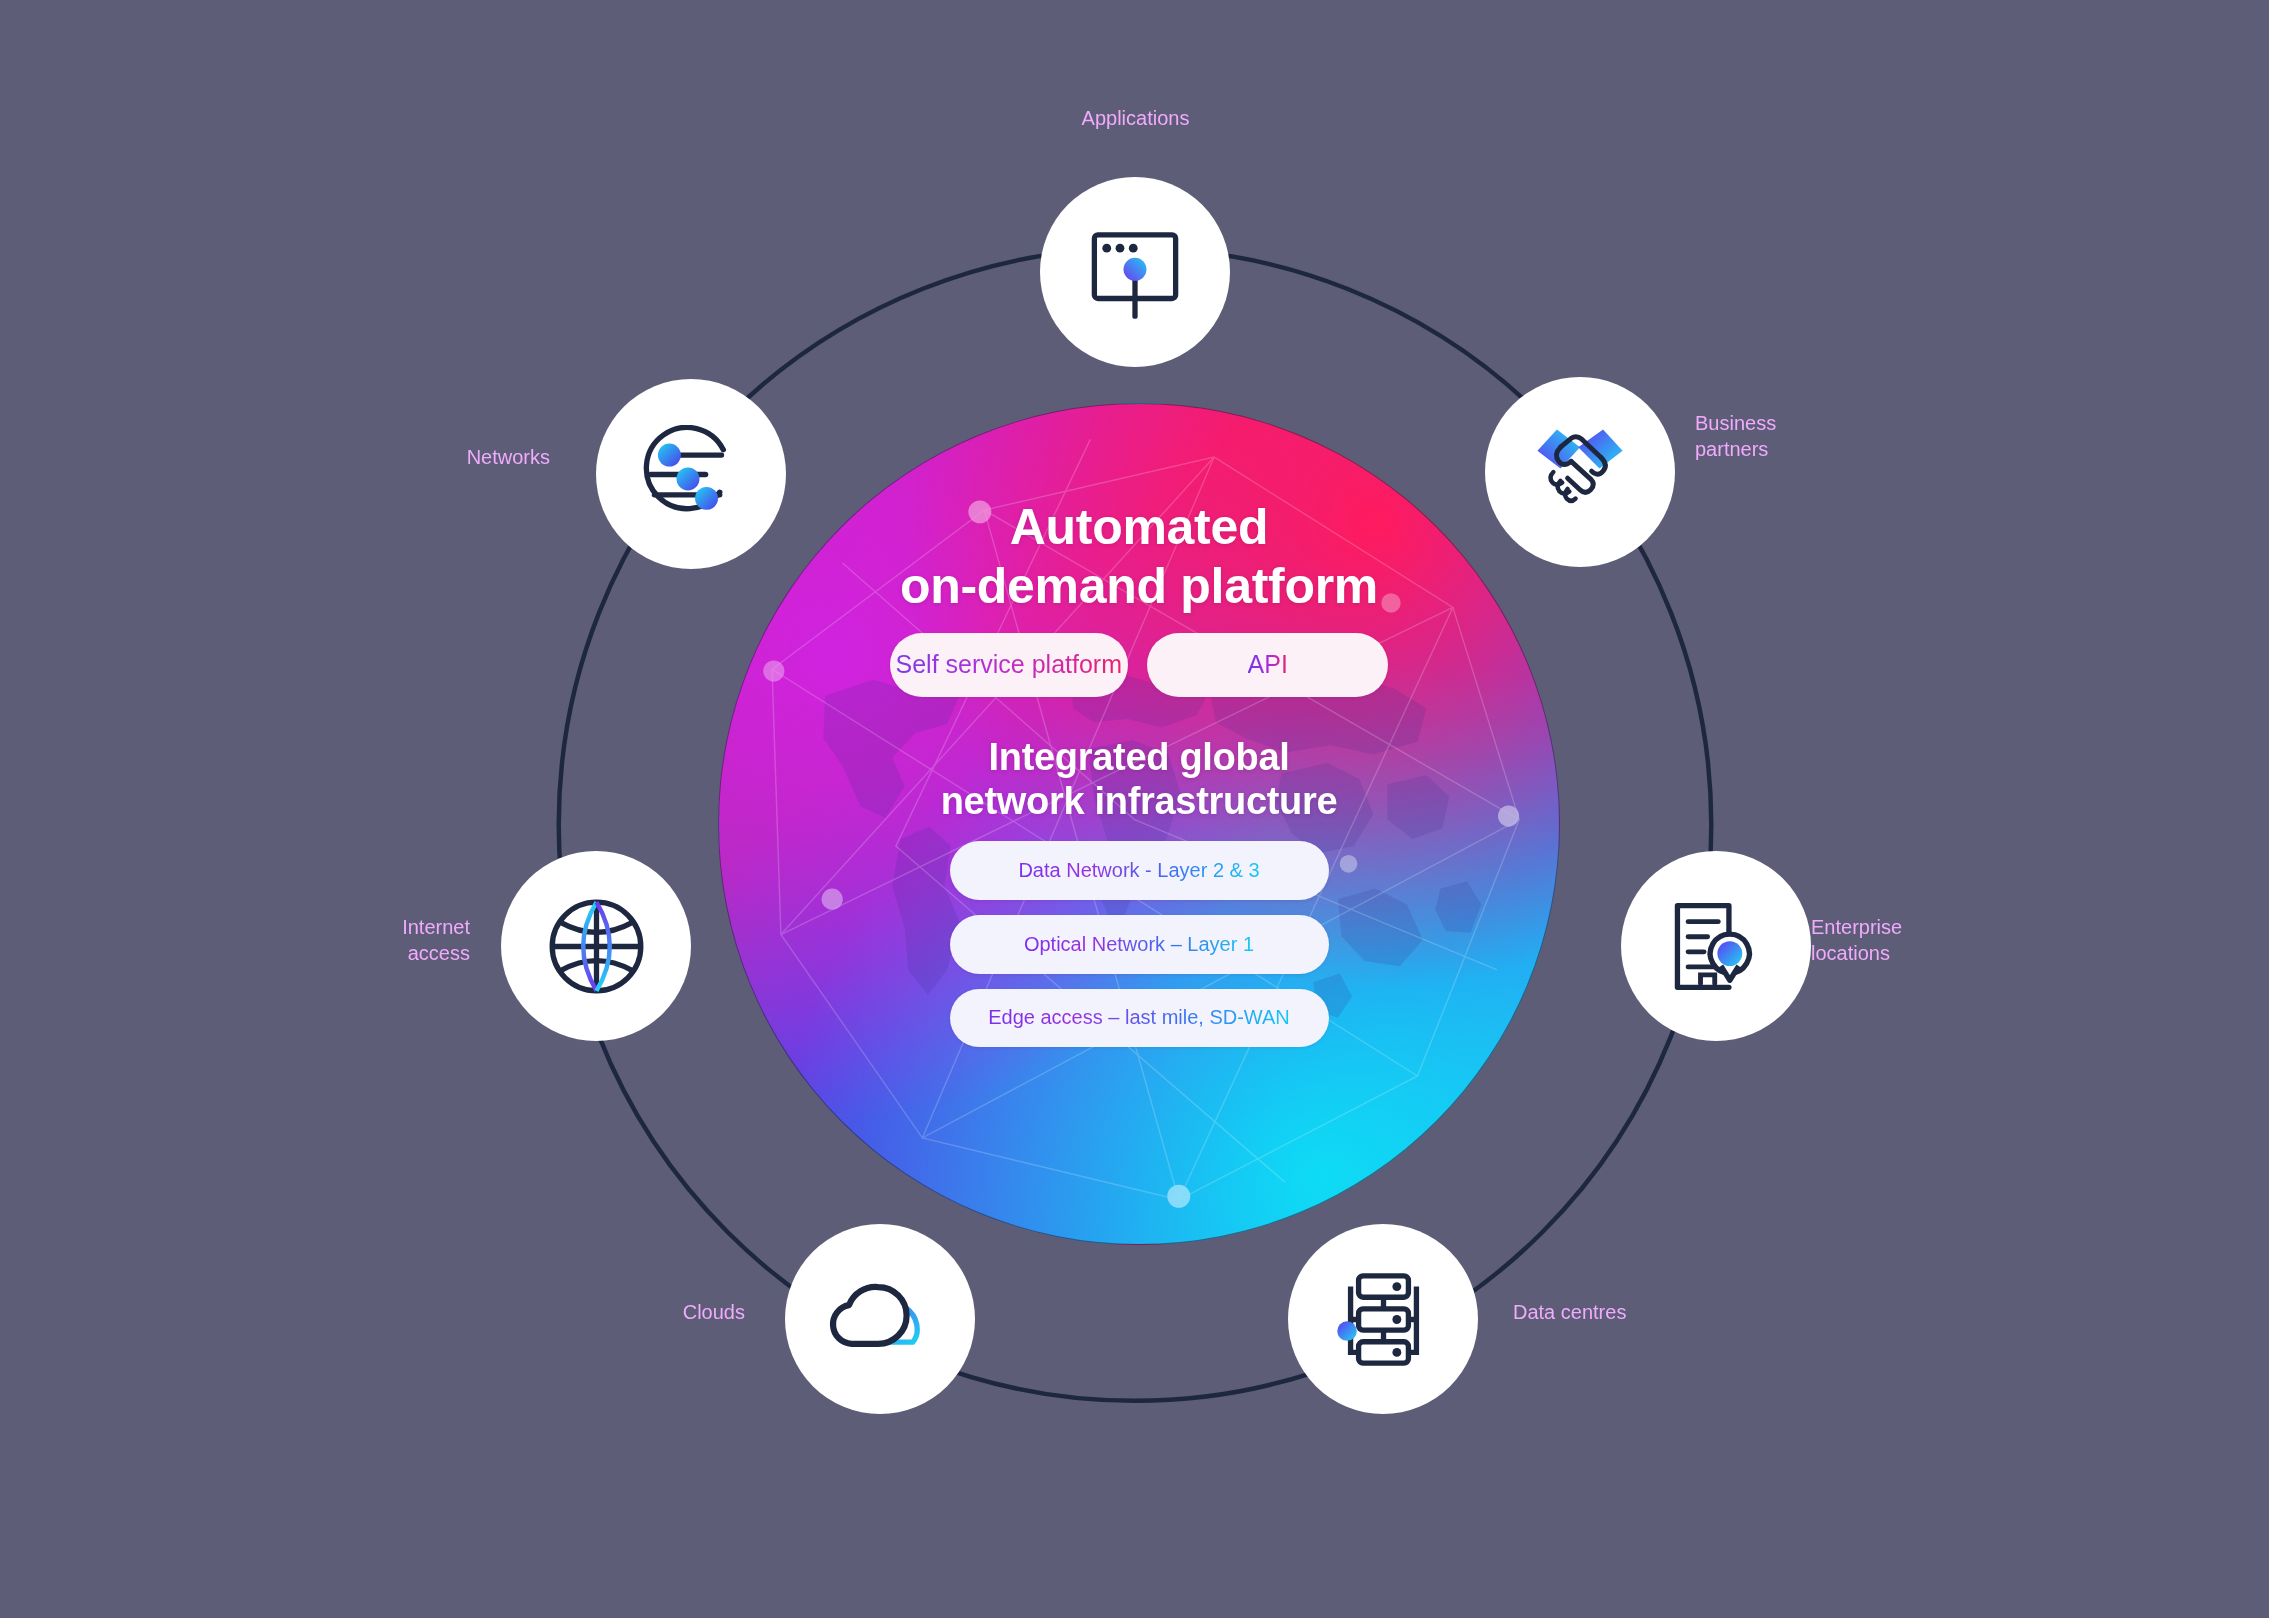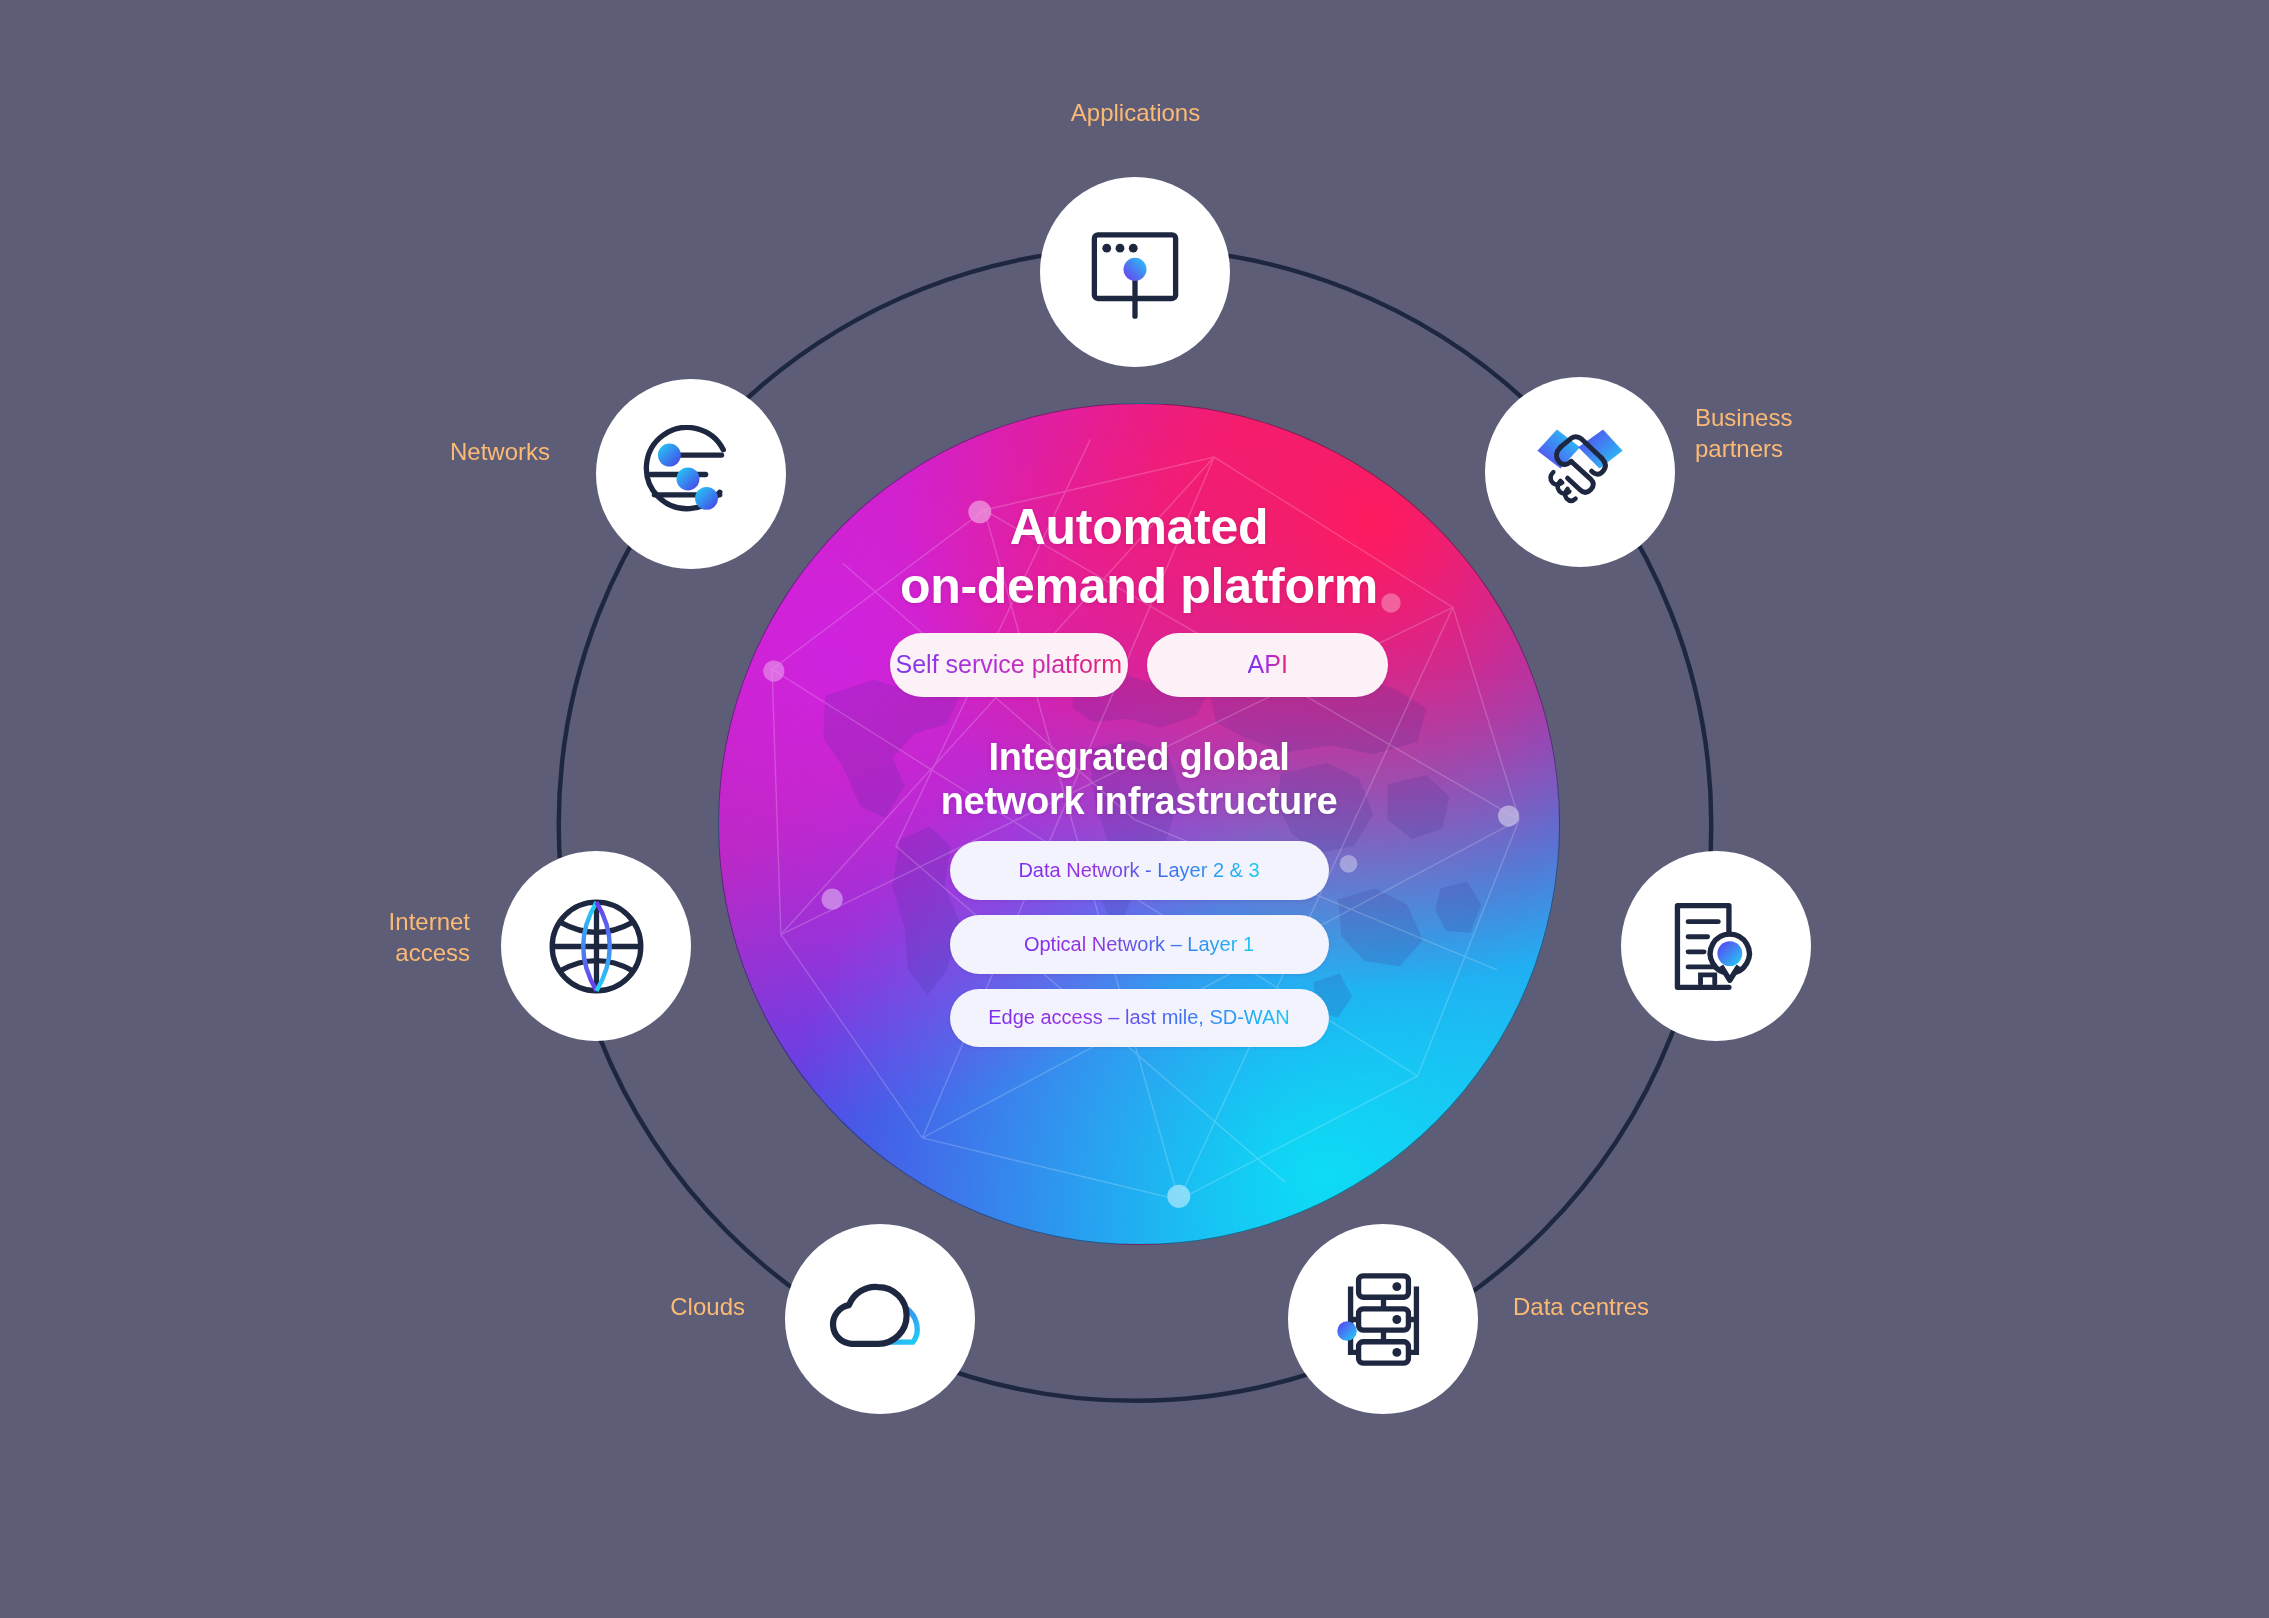--- a/index.html
+++ b/index.html
@@ -145,25 +145,26 @@
     background: #ffffff;
     display: flex;
     align-items: center;
     justify-content: center;
     z-index: 6;
   }
   .node svg { display: block; }
 
   .node-label {
     position: absolute;
-    color: #fdba74;
-    font-size: 24px;
+    color: #f0abfc;
+    font-size: 20px;
     line-height: 1.28;
     white-space: pre-line;
     z-index: 7;
+    margin-top: 8px;
   }
   .lbl-right { text-align: left; }
   .lbl-left  { text-align: right; }
   .lbl-center{ text-align: center; }
 </style>
 </head>
 <body>
 
 <div id="stage">
 
@@ -313,20 +314,22 @@
         <line x1="26" y1="47" x2="48" y2="47"></line>
         <line x1="26" y1="64" x2="44" y2="64"></line>
         <line x1="26" y1="81" x2="58" y2="81"></line>
       </g>
       <path d="M40 100 L40 90 L56 90 L56 100" fill="none" stroke="#1e2740" stroke-width="5.5" stroke-linecap="round"></path>
       <path d="M73 44 a22 22 0 1 1 -0.1 0 Z M73 66 L73 90" fill="#ffffff" stroke="#1e2740" stroke-width="6" stroke-linejoin="round"></path>
       <path d="M63 80 L73 96 L83 80" fill="#ffffff" stroke="#1e2740" stroke-width="6" stroke-linejoin="round"></path>
       <circle cx="73" cy="66" r="14" fill="url(#gPin)"></circle>
     </svg>
   </div>
+  <div class="node-label lbl-right" style="left:1811px; top:907px; width:301px;">Enterprise
+locations</div>
 
   <div class="node" style="left:1288px; top:1224px;">
     <svg width="105" height="105" viewBox="0 0 118 118">
       <defs>
         <linearGradient id="gSrv" x1="0" y1="0" x2="1" y2="1">
           <stop offset="0%" stop-color="#5b3cf0"></stop>
             <stop offset="100%" stop-color="#22d3f5"></stop>
         </linearGradient>
       </defs>
       <path d="M22 22 L22 96 L96 96 L96 22" fill="none" stroke="#1e2740" stroke-width="6"></path>

